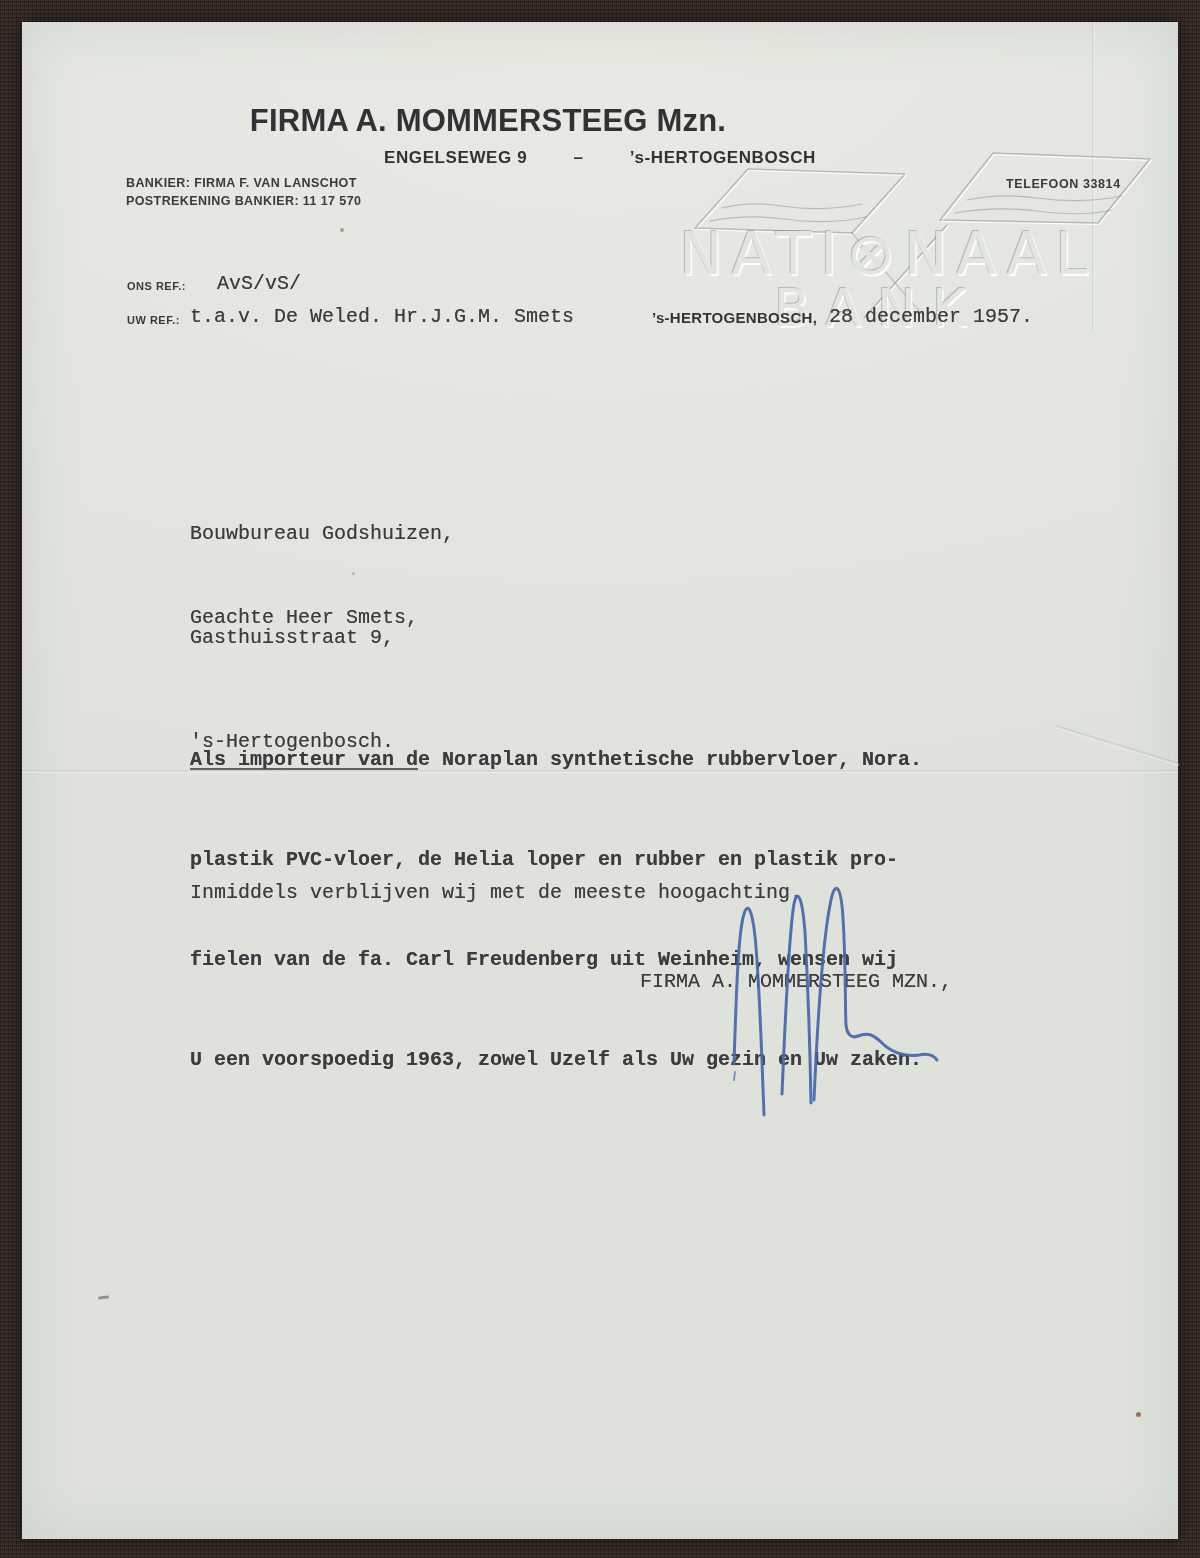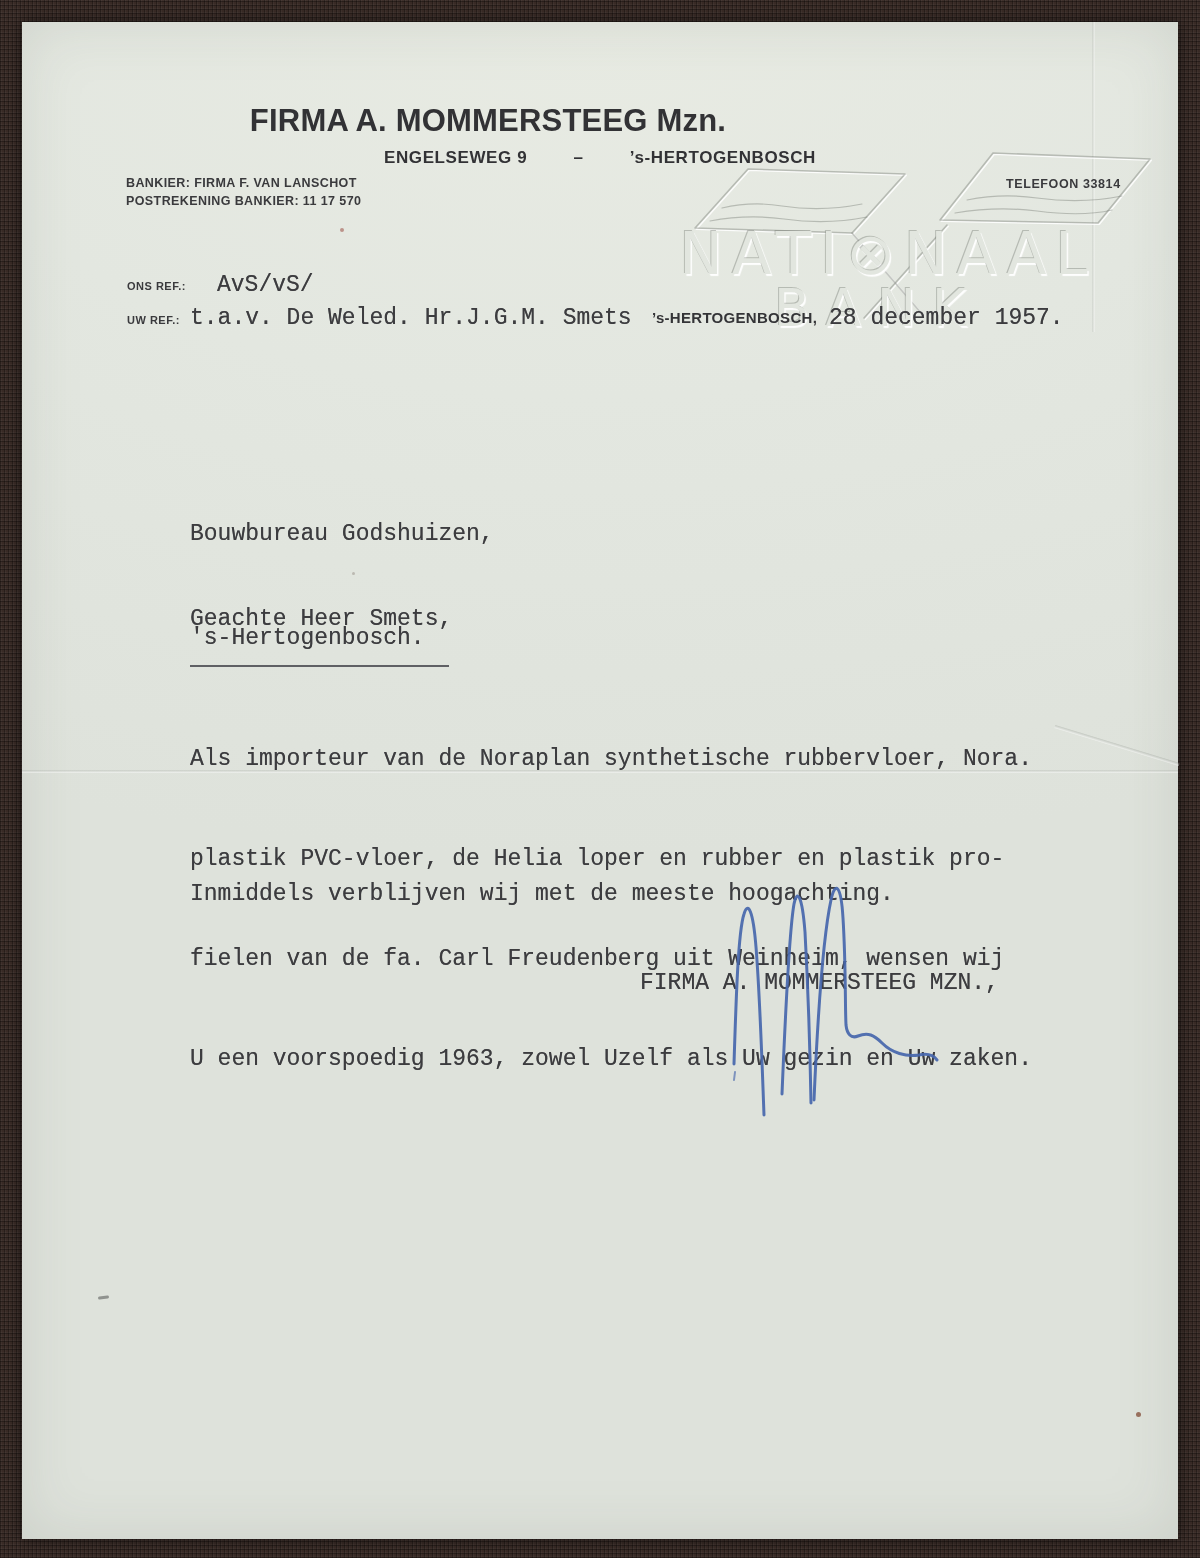--- a/index.html
+++ b/index.html
@@ -56,29 +56,29 @@
     letter-spacing:0.4px;line-height:17.5px;color:#3a3a3d;}
   .telefoon{position:absolute;left:936px;top:155px;font-size:12.5px;font-weight:600;
     letter-spacing:0.6px;color:#3a3a3d;margin-left:48px;}
   .ref-label{position:absolute;font-size:11px;font-weight:600;letter-spacing:0.5px;color:#3a3a3d;}
   .place-printed{position:absolute;left:630px;top:287px;font-size:15px;font-weight:700;
     letter-spacing:0.3px;color:#343437;}
   
   .typed{
     position:absolute;
     font-family:"Liberation Mono", monospace;
-    font-size:23px;
+    font-size:20px;
     color:#3c3c3f;
     text-shadow:0 0 0.5px rgba(60,60,64,0.65);
     white-space:pre;
   }
   .addr{line-height:34.6px;}
   .addr .ul{display:inline-block;border-bottom:2px solid rgba(62,62,70,0.8);
     padding-bottom:9px;padding-right:24px;}
-  .bodytext{line-height:33.4px;}
+  .bodytext{line-height:33.4px;font-weight:bold;}
   
   .sig{position:absolute;left:0;top:0;pointer-events:none;}
 </style>
 </head>
 <body>
 
 <div class="scene">
   <div class="paper">
 
     <div class="crease crease-h"></div>
@@ -127,20 +127,21 @@
 
     <div class="ref-label" style="left:105px;top:258px;">ONS REF.:</div>
     <div class="typed" style="left:195px;top:250px;">AvS/vS/</div>
     <div class="ref-label" style="left:105px;top:292px;">UW REF.:</div>
     <div class="typed" style="left:168px;top:283px;">t.a.v. De Weled. Hr.J.G.M. Smets</div>
     <div class="place-printed">’s-HERTOGENBOSCH,</div>
     <div class="typed" style="left:807px;top:283px;">28 december 1957.</div>
 
     <div class="typed addr" style="left:168px;top:426px;">
       <div>Bouwbureau Godshuizen,</div>
+      <div>Gasthuisstraat 9,</div>
       <div><span class="ul">'s-Hertogenbosch.</span></div>
     </div>
 
     <div class="typed" style="left:168px;top:584px;">Geachte Heer Smets,</div>
 
     <div class="typed bodytext" style="left:168px;top:654px;">
       <div>Als importeur van de Noraplan synthetische rubbervloer, Nora.</div>
       <div>plastik PVC-vloer, de Helia loper en rubber en plastik pro-</div>
       <div>fielen van de fa. Carl Freudenberg uit Weinheim, wensen wij</div>
       <div>U een voorspoedig 1963, zowel Uzelf als Uw gezin en Uw zaken.</div>

